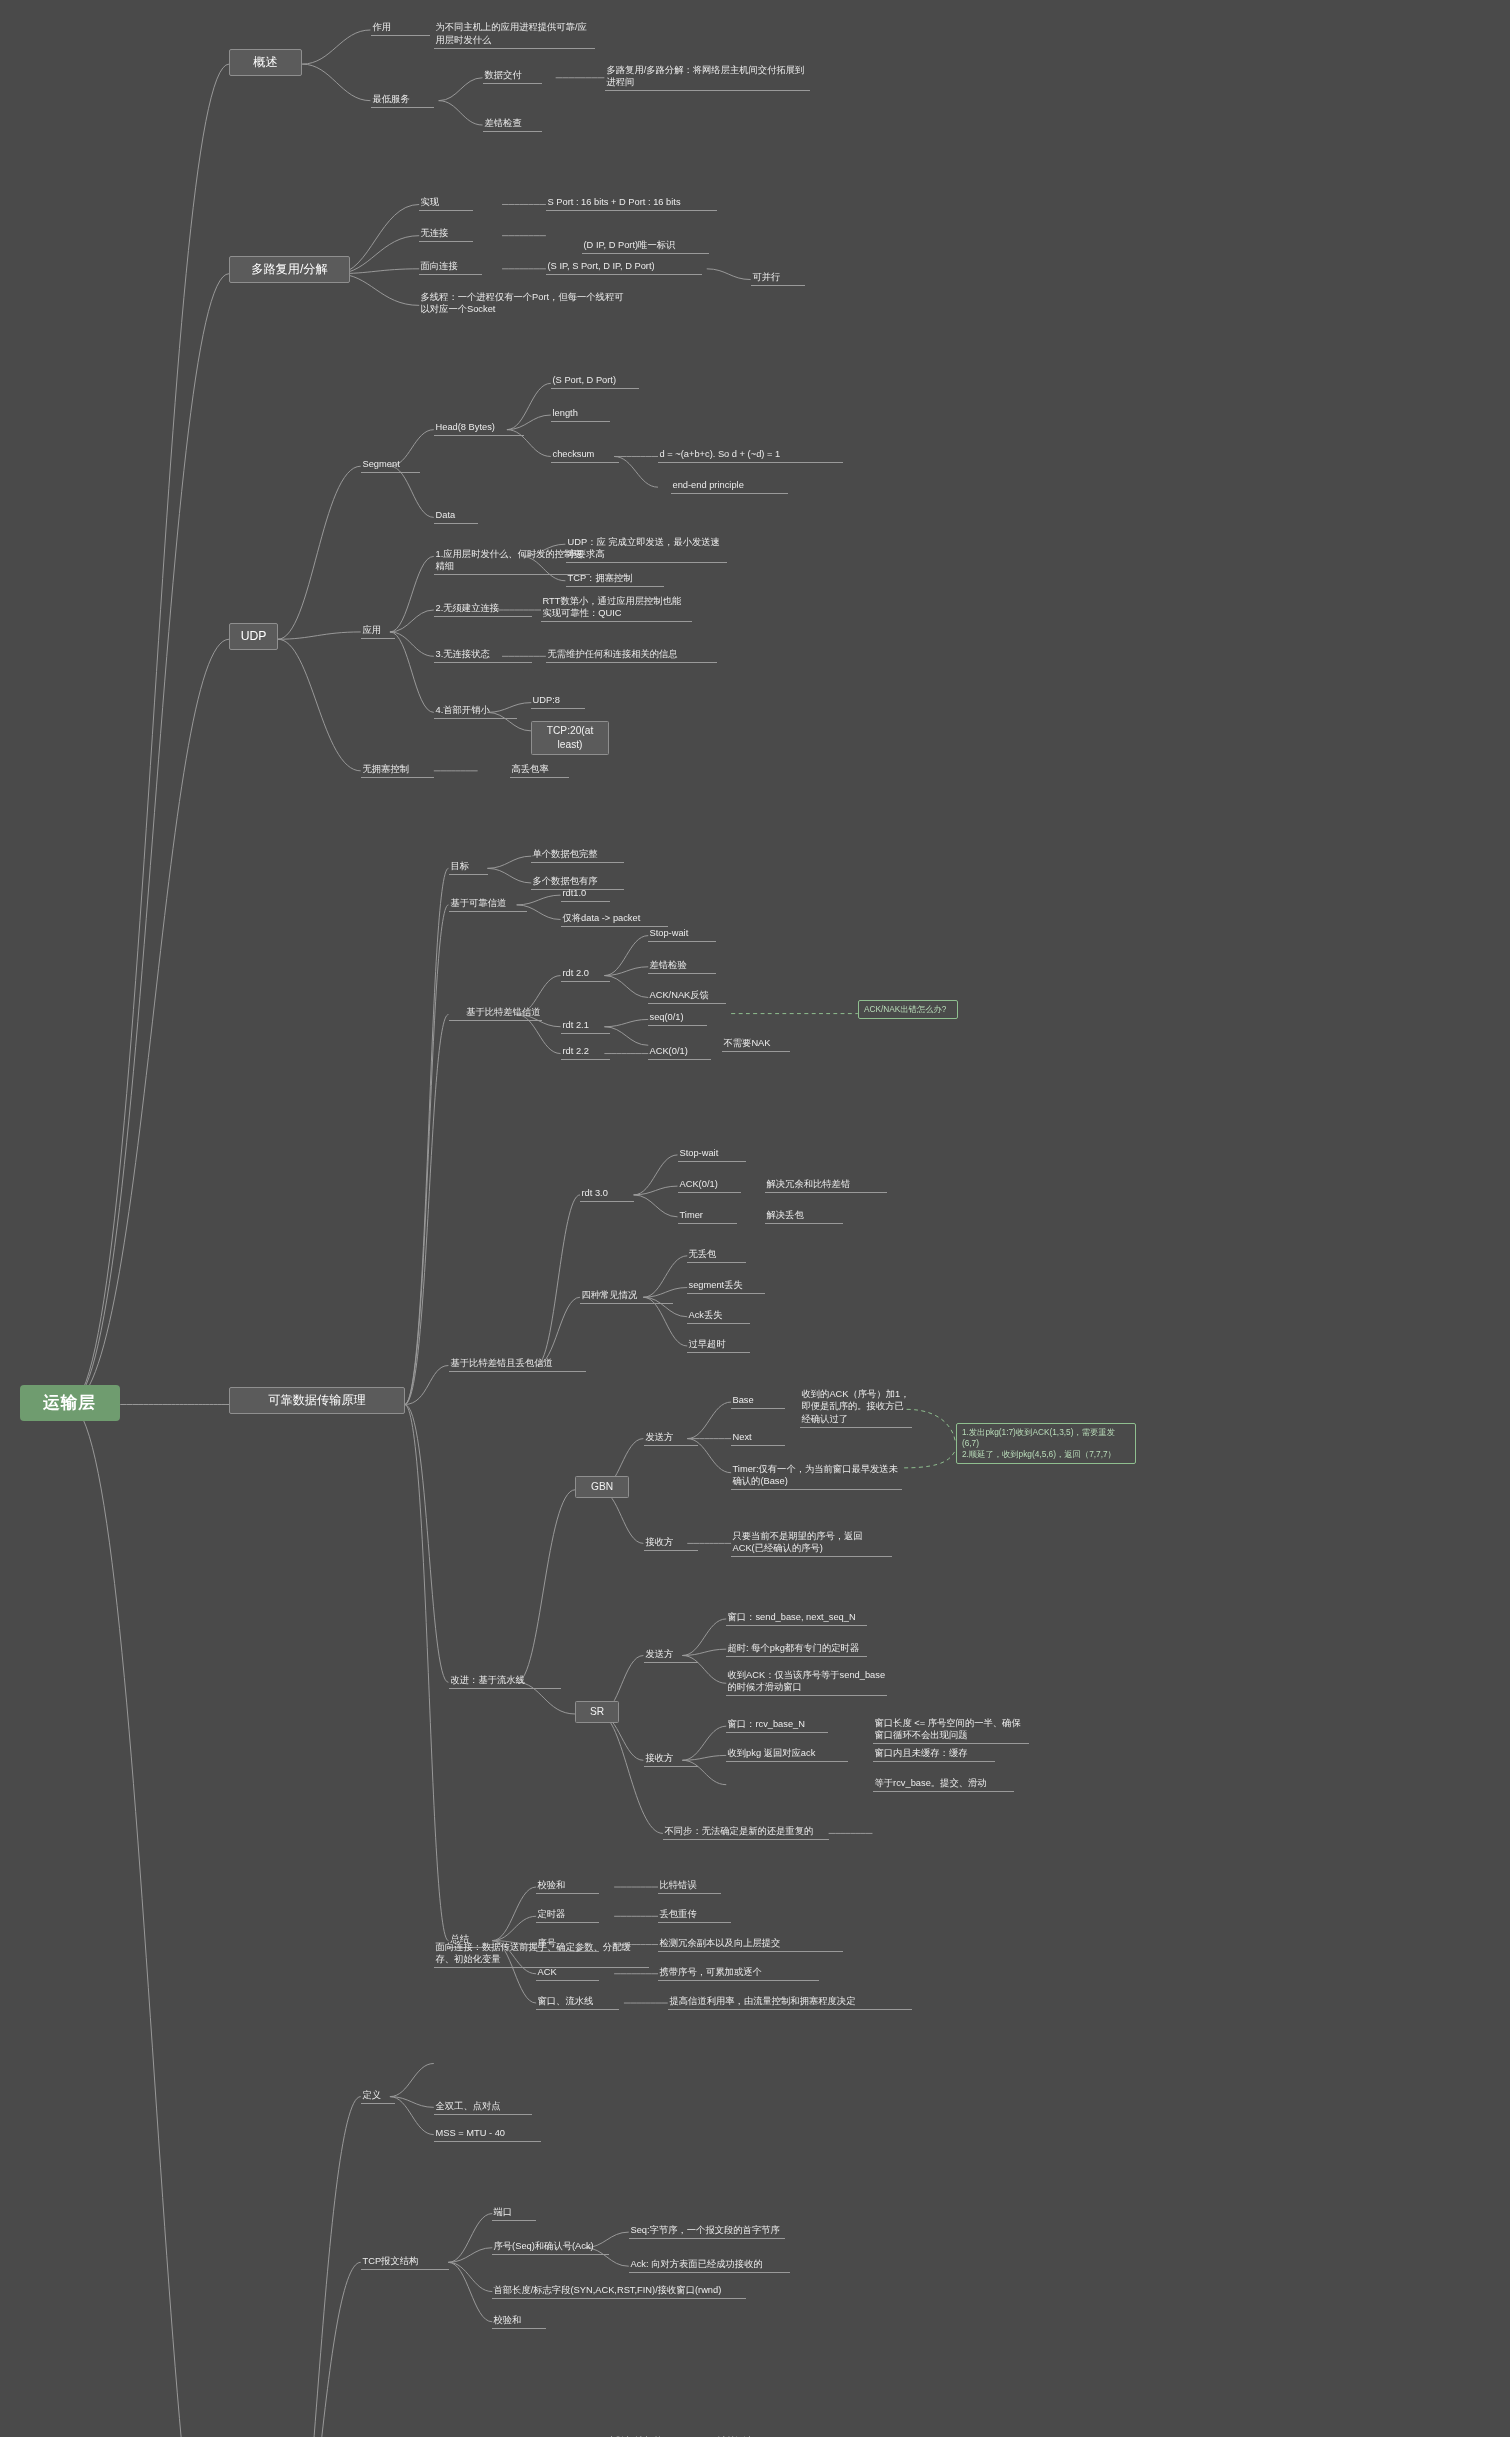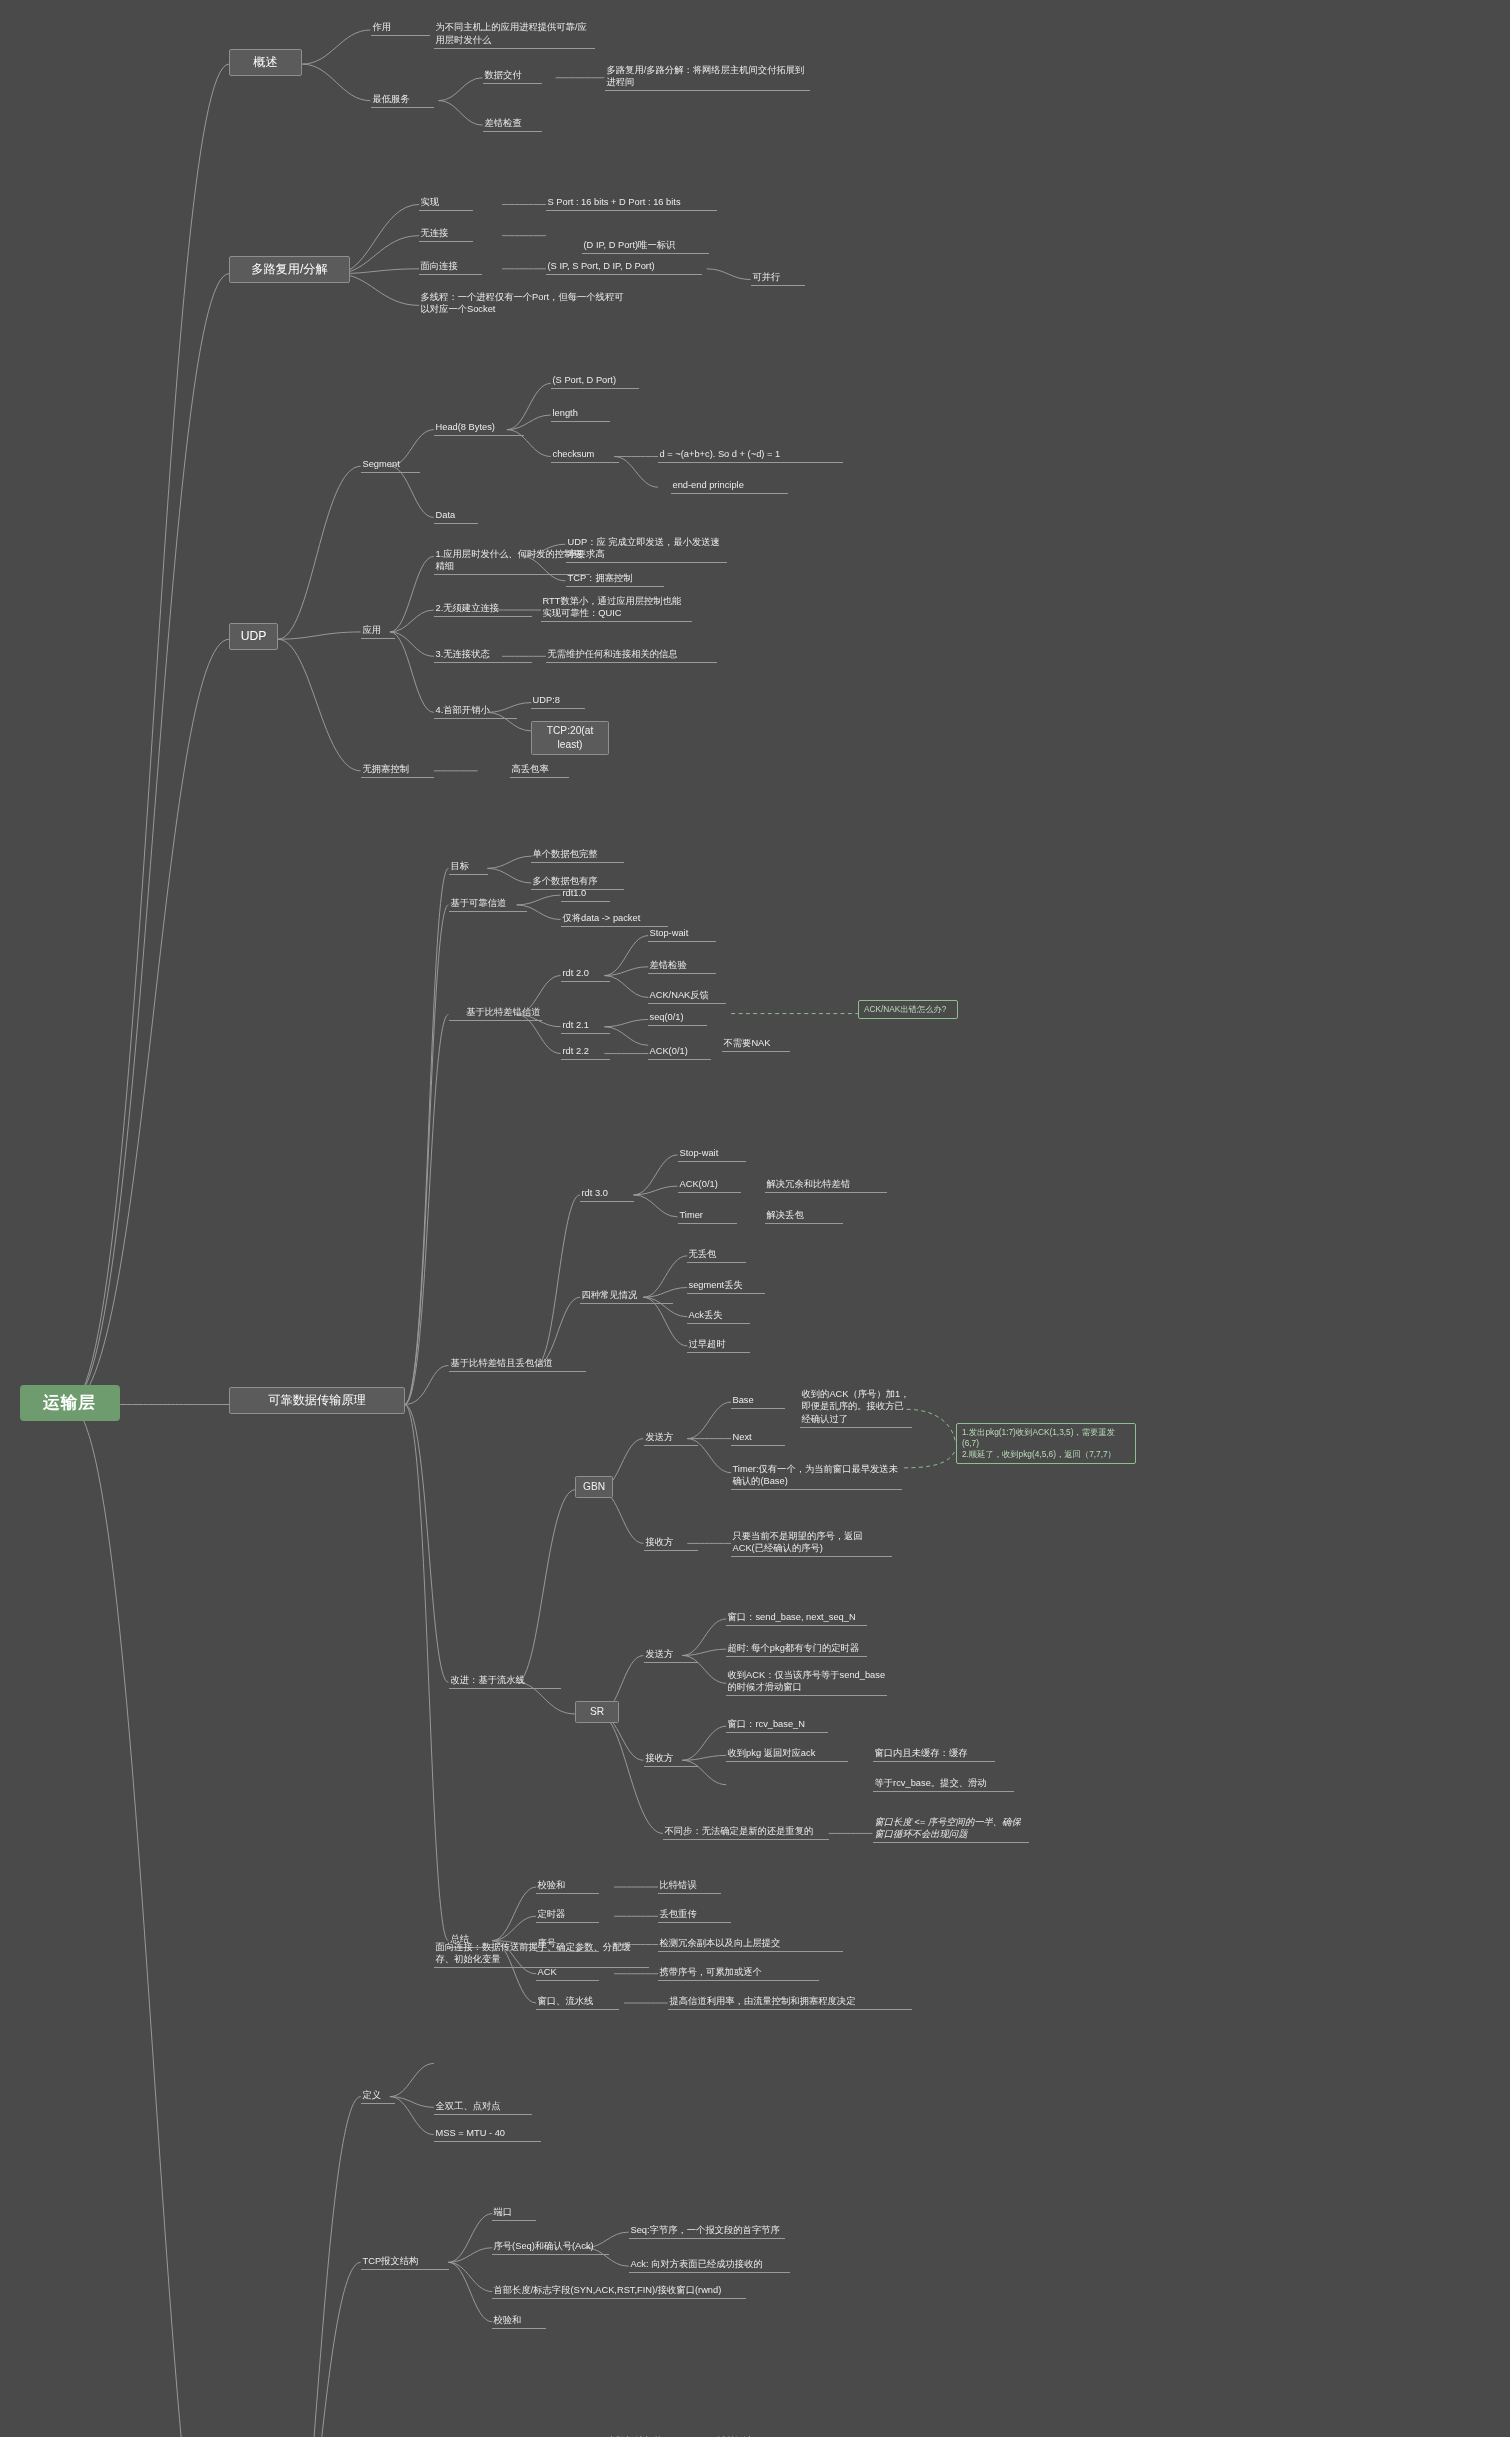--- a/index.html
+++ b/index.html
@@ -325,21 +325,21 @@
 <div class="node leaf" style="left:765px;top:1177px;width:122px;">解决冗余和比特差错</div>
 <div class="node leaf" style="left:678px;top:1208px;width:59px;">Timer</div>
 <div class="node leaf" style="left:765px;top:1208px;width:78px;">解决丢包</div>
 <div class="node leaf" style="left:580px;top:1288px;width:93px;">四种常见情况</div>
 <div class="node leaf" style="left:687px;top:1247px;width:59px;">无丢包</div>
 <div class="node leaf" style="left:687px;top:1278px;width:78px;">segment丢失</div>
 <div class="node leaf" style="left:687px;top:1308px;width:63px;">Ack丢失</div>
 <div class="node leaf" style="left:687px;top:1337px;width:63px;">过早超时</div>
 
 <div class="node leaf" style="left:449px;top:1673px;width:112px;">改进：基于流水线</div>
-<div class="node lvl2" style="left:575px;top:1476px;width:38px;">GBN</div>
+<div class="node lvl2" style="left:575px;top:1476px;width:54px;">GBN</div>
 <div class="node leaf" style="left:644px;top:1430px;width:54px;">发送方</div>
 <div class="node leaf" style="left:731px;top:1393px;width:54px;">Base</div>
 <div class="node leaf" style="left:800px;top:1387px;width:112px;">收到的ACK（序号）加1，即便是乱序的。接收方已经确认过了</div>
 <div class="node leaf" style="left:731px;top:1430px;width:54px;">Next</div>
 <div class="node leaf" style="left:731px;top:1462px;width:171px;">Timer:仅有一个，为当前窗口最早发送未确认的(Base)</div>
 <div class="node leaf" style="left:644px;top:1535px;width:54px;">接收方</div>
 <div class="node leaf" style="left:731px;top:1529px;width:161px;">只要当前不是期望的序号，返回ACK(已经确认的序号)</div>
 <div class="node callout" style="left:956px;top:1423px;width:180px;">1.发出pkg(1:7)收到ACK(1,3,5)，需要重发(6,7)
 2.顺延了，收到pkg(4,5,6)，返回（7,7,7）</div>
 
@@ -347,21 +347,21 @@
 <div class="node leaf" style="left:644px;top:1647px;width:54px;">发送方</div>
 <div class="node leaf" style="left:726px;top:1610px;width:141px;">窗口：send_base, next_seq_N</div>
 <div class="node leaf" style="left:726px;top:1641px;width:141px;">超时: 每个pkg都有专门的定时器</div>
 <div class="node leaf" style="left:726px;top:1668px;width:161px;">收到ACK：仅当该序号等于send_base的时候才滑动窗口</div>
 <div class="node leaf" style="left:644px;top:1751px;width:54px;">接收方</div>
 <div class="node leaf" style="left:726px;top:1717px;width:102px;">窗口：rcv_base_N</div>
 <div class="node leaf" style="left:726px;top:1746px;width:122px;">收到pkg 返回对应ack</div>
 <div class="node leaf" style="left:873px;top:1746px;width:122px;">窗口内且未缓存：缓存</div>
 <div class="node leaf" style="left:873px;top:1776px;width:141px;">等于rcv_base。提交、滑动</div>
 <div class="node leaf" style="left:663px;top:1824px;width:166px;">不同步：无法确定是新的还是重复的</div>
-<div class="node leaf" style="left:873px;top:1815px;width:156px;font-style:italic;">窗口长度 &lt;= 序号空间的一半、确保窗口循环不会出现问题</div>
+<div class="node leaf" style="left:873px;top:1716px;width:156px;">窗口长度 &lt;= 序号空间的一半、确保窗口循环不会出现问题</div>
 
 <div class="node leaf" style="left:449px;top:1932px;width:44px;">总结</div>
 <div class="node leaf" style="left:536px;top:1878px;width:63px;">校验和</div>
 <div class="node leaf" style="left:658px;top:1878px;width:63px;">比特错误</div>
 <div class="node leaf" style="left:536px;top:1907px;width:63px;">定时器</div>
 <div class="node leaf" style="left:658px;top:1907px;width:73px;">丢包重传</div>
 <div class="node leaf" style="left:536px;top:1936px;width:63px;">序号</div>
 <div class="node leaf" style="left:658px;top:1936px;width:185px;">检测冗余副本以及向上层提交</div>
 <div class="node leaf" style="left:536px;top:1965px;width:63px;">ACK</div>
 <div class="node leaf" style="left:658px;top:1965px;width:161px;">携带序号，可累加或逐个</div>

